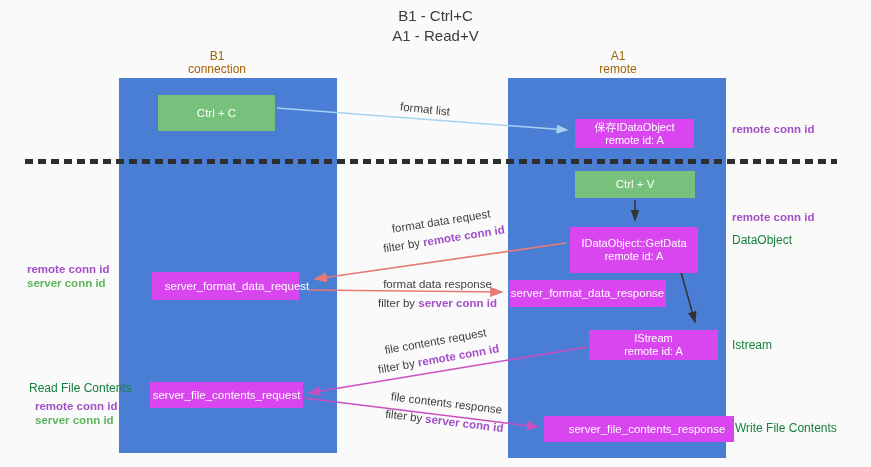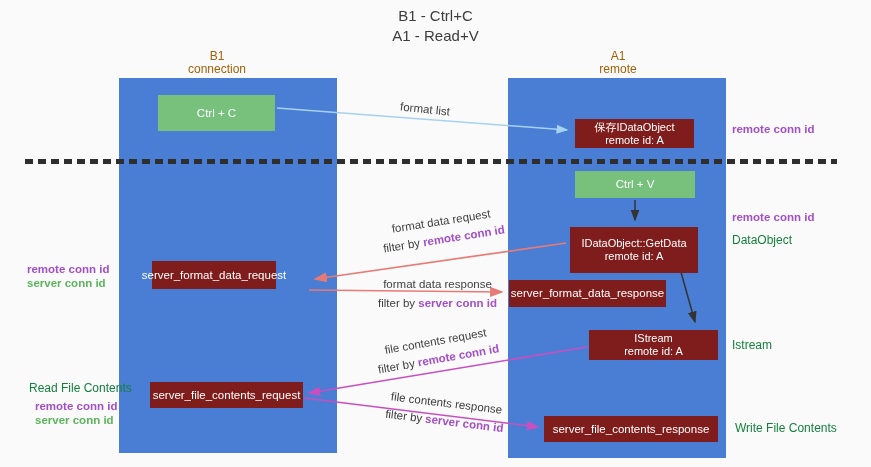--- a/index.html
+++ b/index.html
@@ -22,21 +22,21 @@
     background:#4a7ed5;top:78px;width:218px;
   }
   .dashline{
     left:25px;top:159px;width:812px;height:5px;
     background:repeating-linear-gradient(90deg,#2e2e2e 0 8px,transparent 8px 13px);
   }
   .dbox{
     display:flex;flex-direction:column;align-items:center;justify-content:center;
     color:#fff;text-align:center;
   }
-  .dbox.orange{background:#7f1d1d;}
+  .dbox.orange{background:#d946ef;}
   .dbox.green{background:#77c17d;}
   .dbox .l1,.dbox .l2{font-size:11px;line-height:13px;}
   .dbox .single{font-size:11.5px;line-height:13px;}
   .side-label{font-size:11.5px;line-height:14px;white-space:nowrap;}
   .purple{color:#a24fc8;font-weight:bold;}
   .greenlbl{color:#5cb45c;font-weight:bold;}
   .darklbl{color:#15803d;font-size:12px;}
   .flow-label{
     text-align:center;font-size:11.5px;line-height:18px;color:#3f3f3f;
     white-space:nowrap;
@@ -103,38 +103,38 @@
 
   <div class="abs dbox green z3" style="left:575px;top:171px;width:120px;height:27px;">
     <div class="single">Ctrl + V</div>
   </div>
 
   <div class="abs dbox orange z3" style="left:570px;top:227px;width:128px;height:46px;">
     <div class="l1">IDataObject::GetData</div>
     <div class="l2">remote id: A</div>
   </div>
 
-  <div class="abs dbox orange z3" style="left:152px;top:261px;width:124px;height:28px;">
+  <div class="abs dbox orange z3" style="left:152px;top:272px;width:124px;height:28px;padding-left:23px;">
     <div class="single">server_format_data_request</div>
   </div>
 
   <div class="abs dbox orange z3" style="left:509px;top:280px;width:157px;height:27px;">
     <div class="single">server_format_data_response</div>
   </div>
 
   <div class="abs dbox orange z3" style="left:589px;top:330px;width:129px;height:30px;">
     <div class="l1">IStream</div>
     <div class="l2">remote id: A</div>
   </div>
 
   <div class="abs dbox orange z3" style="left:150px;top:382px;width:153px;height:26px;">
     <div class="single">server_file_contents_request</div>
   </div>
 
-  <div class="abs dbox orange z3" style="left:544px;top:416px;width:174px;height:26px;">
+  <div class="abs dbox orange z3" style="left:544px;top:416px;width:174px;height:26px;padding-left:16px;">
     <div class="single">server_file_contents_response</div>
   </div>
 
   <div class="abs flow-label z4" style="left:380px;top:100px;width:90px;transform:rotate(6deg);">
     <span>format list</span>
   </div>
 
   <div class="abs flow-label z4" style="left:375px;top:212px;width:135px;transform:rotate(-9deg);">
     <div>format data request</div>
     <div><span>filter by </span><span class="purple">remote conn id</span></div>

